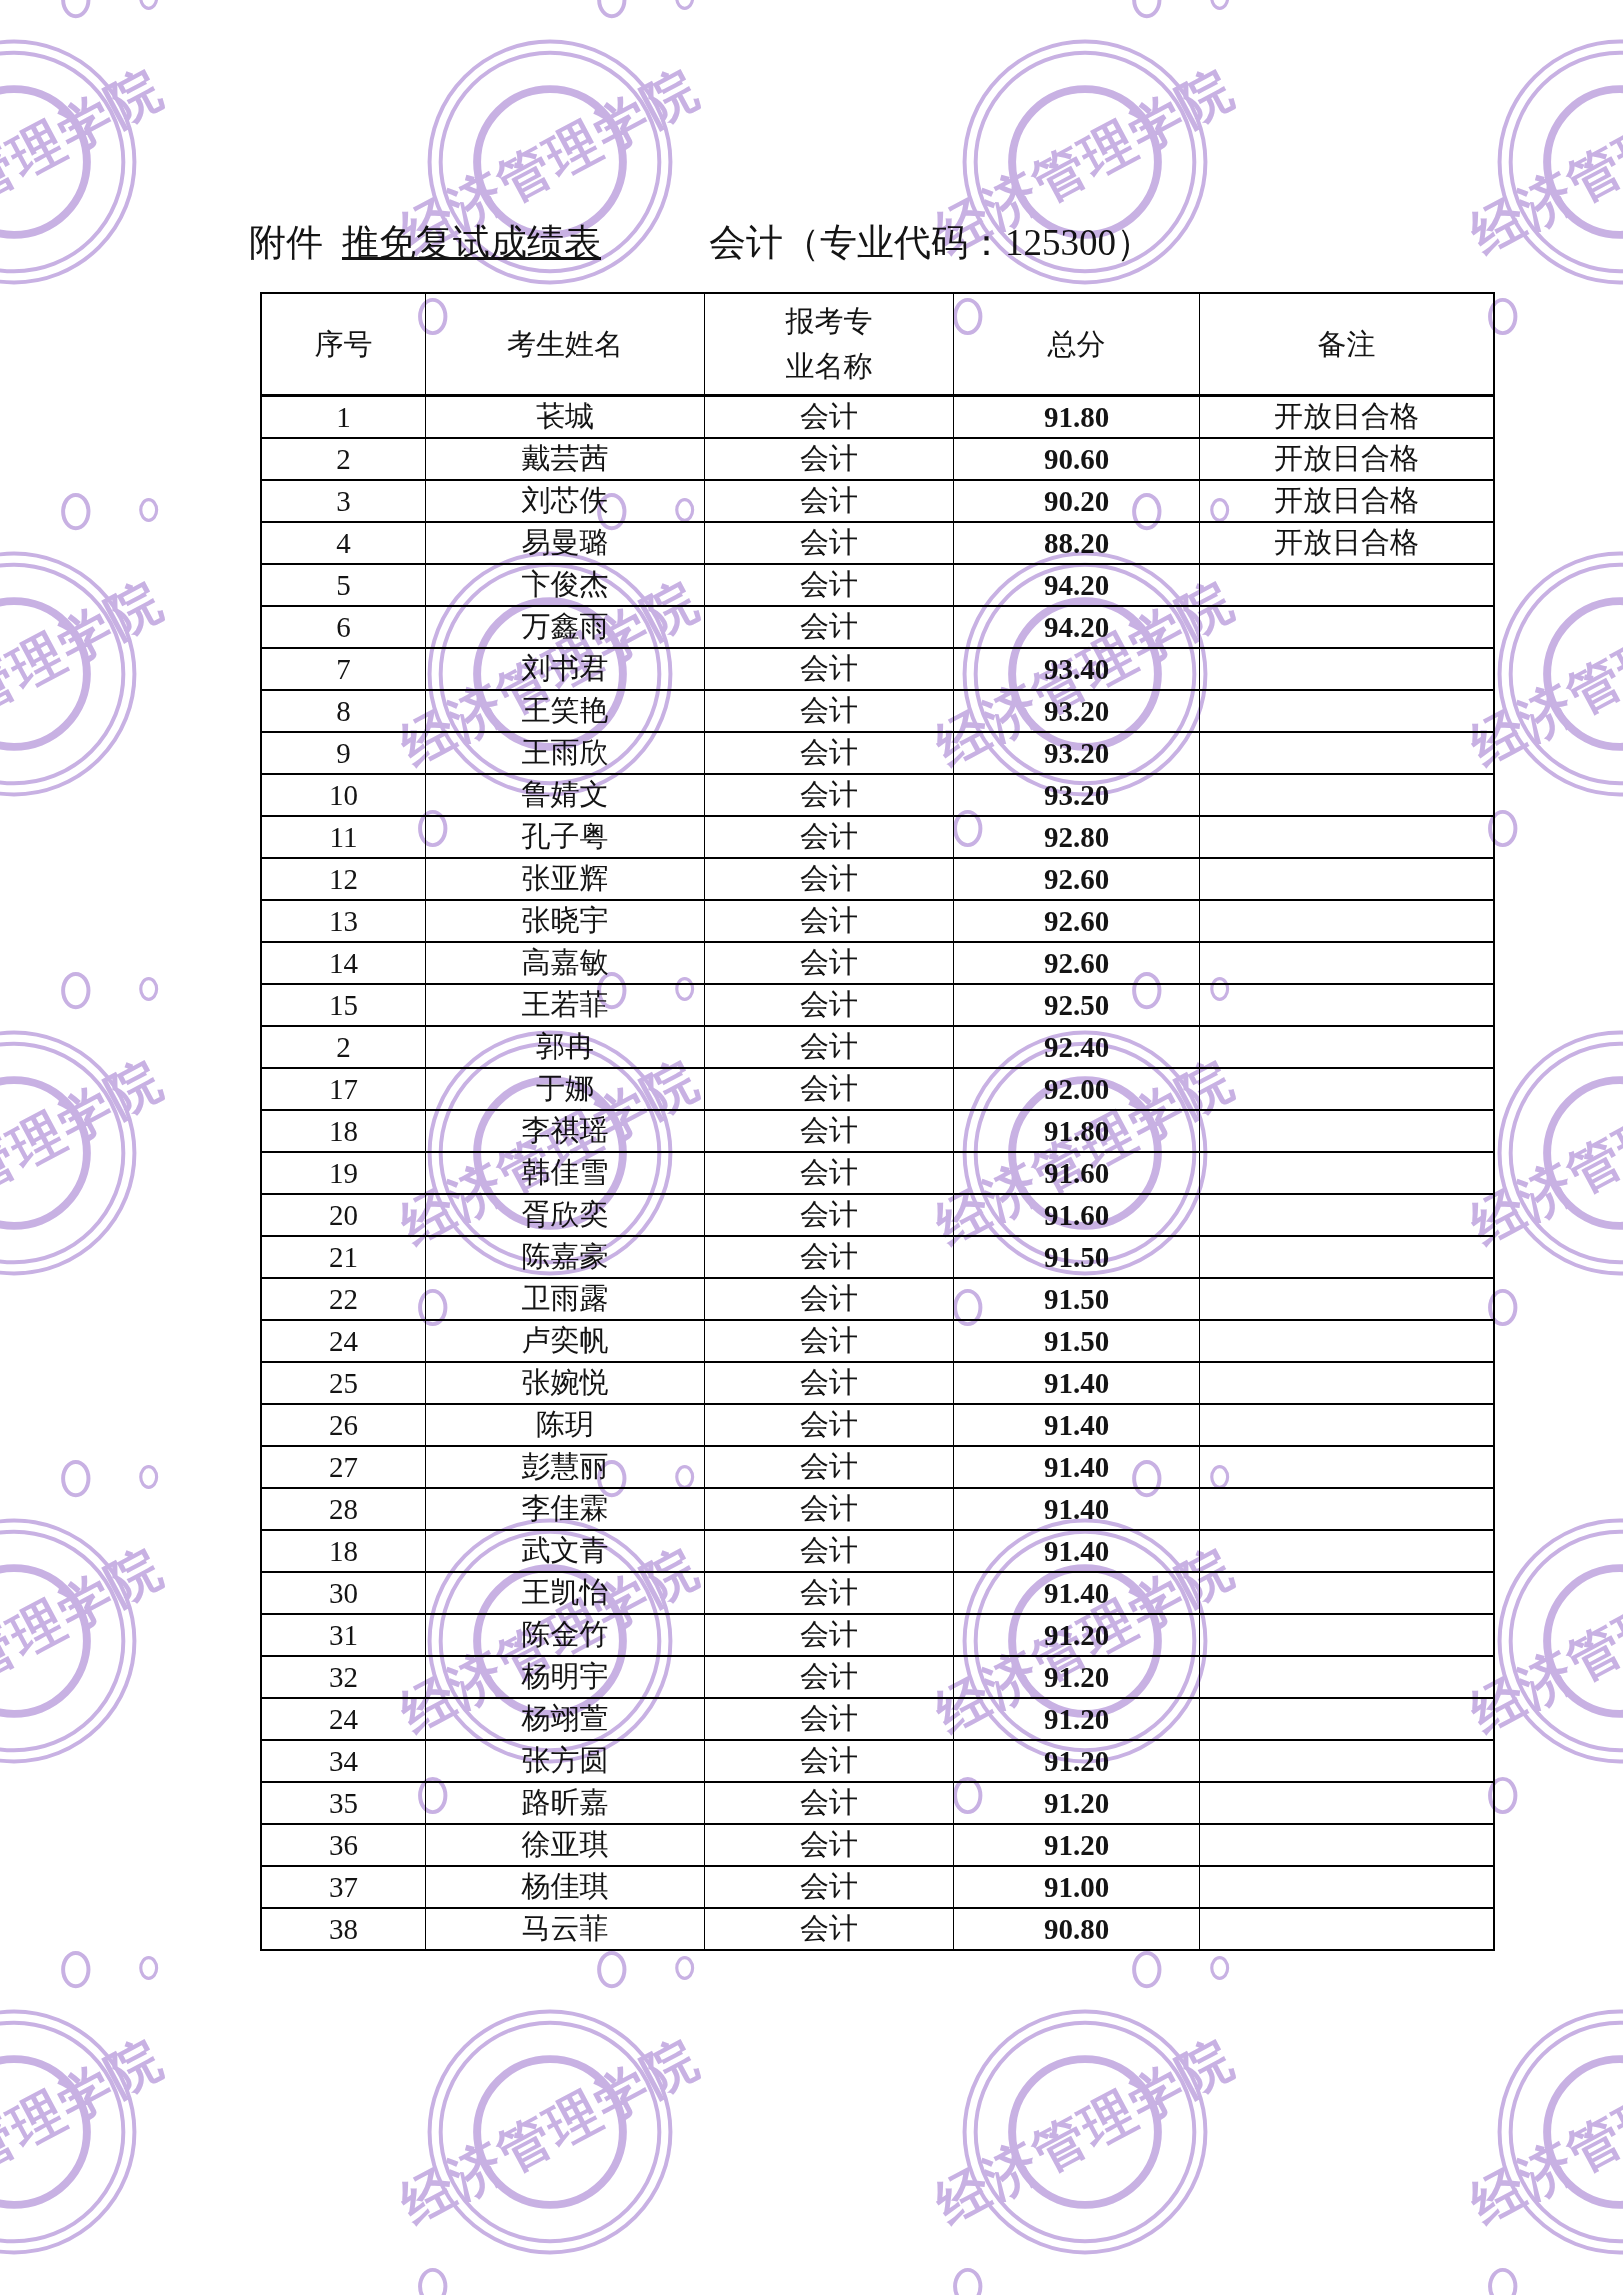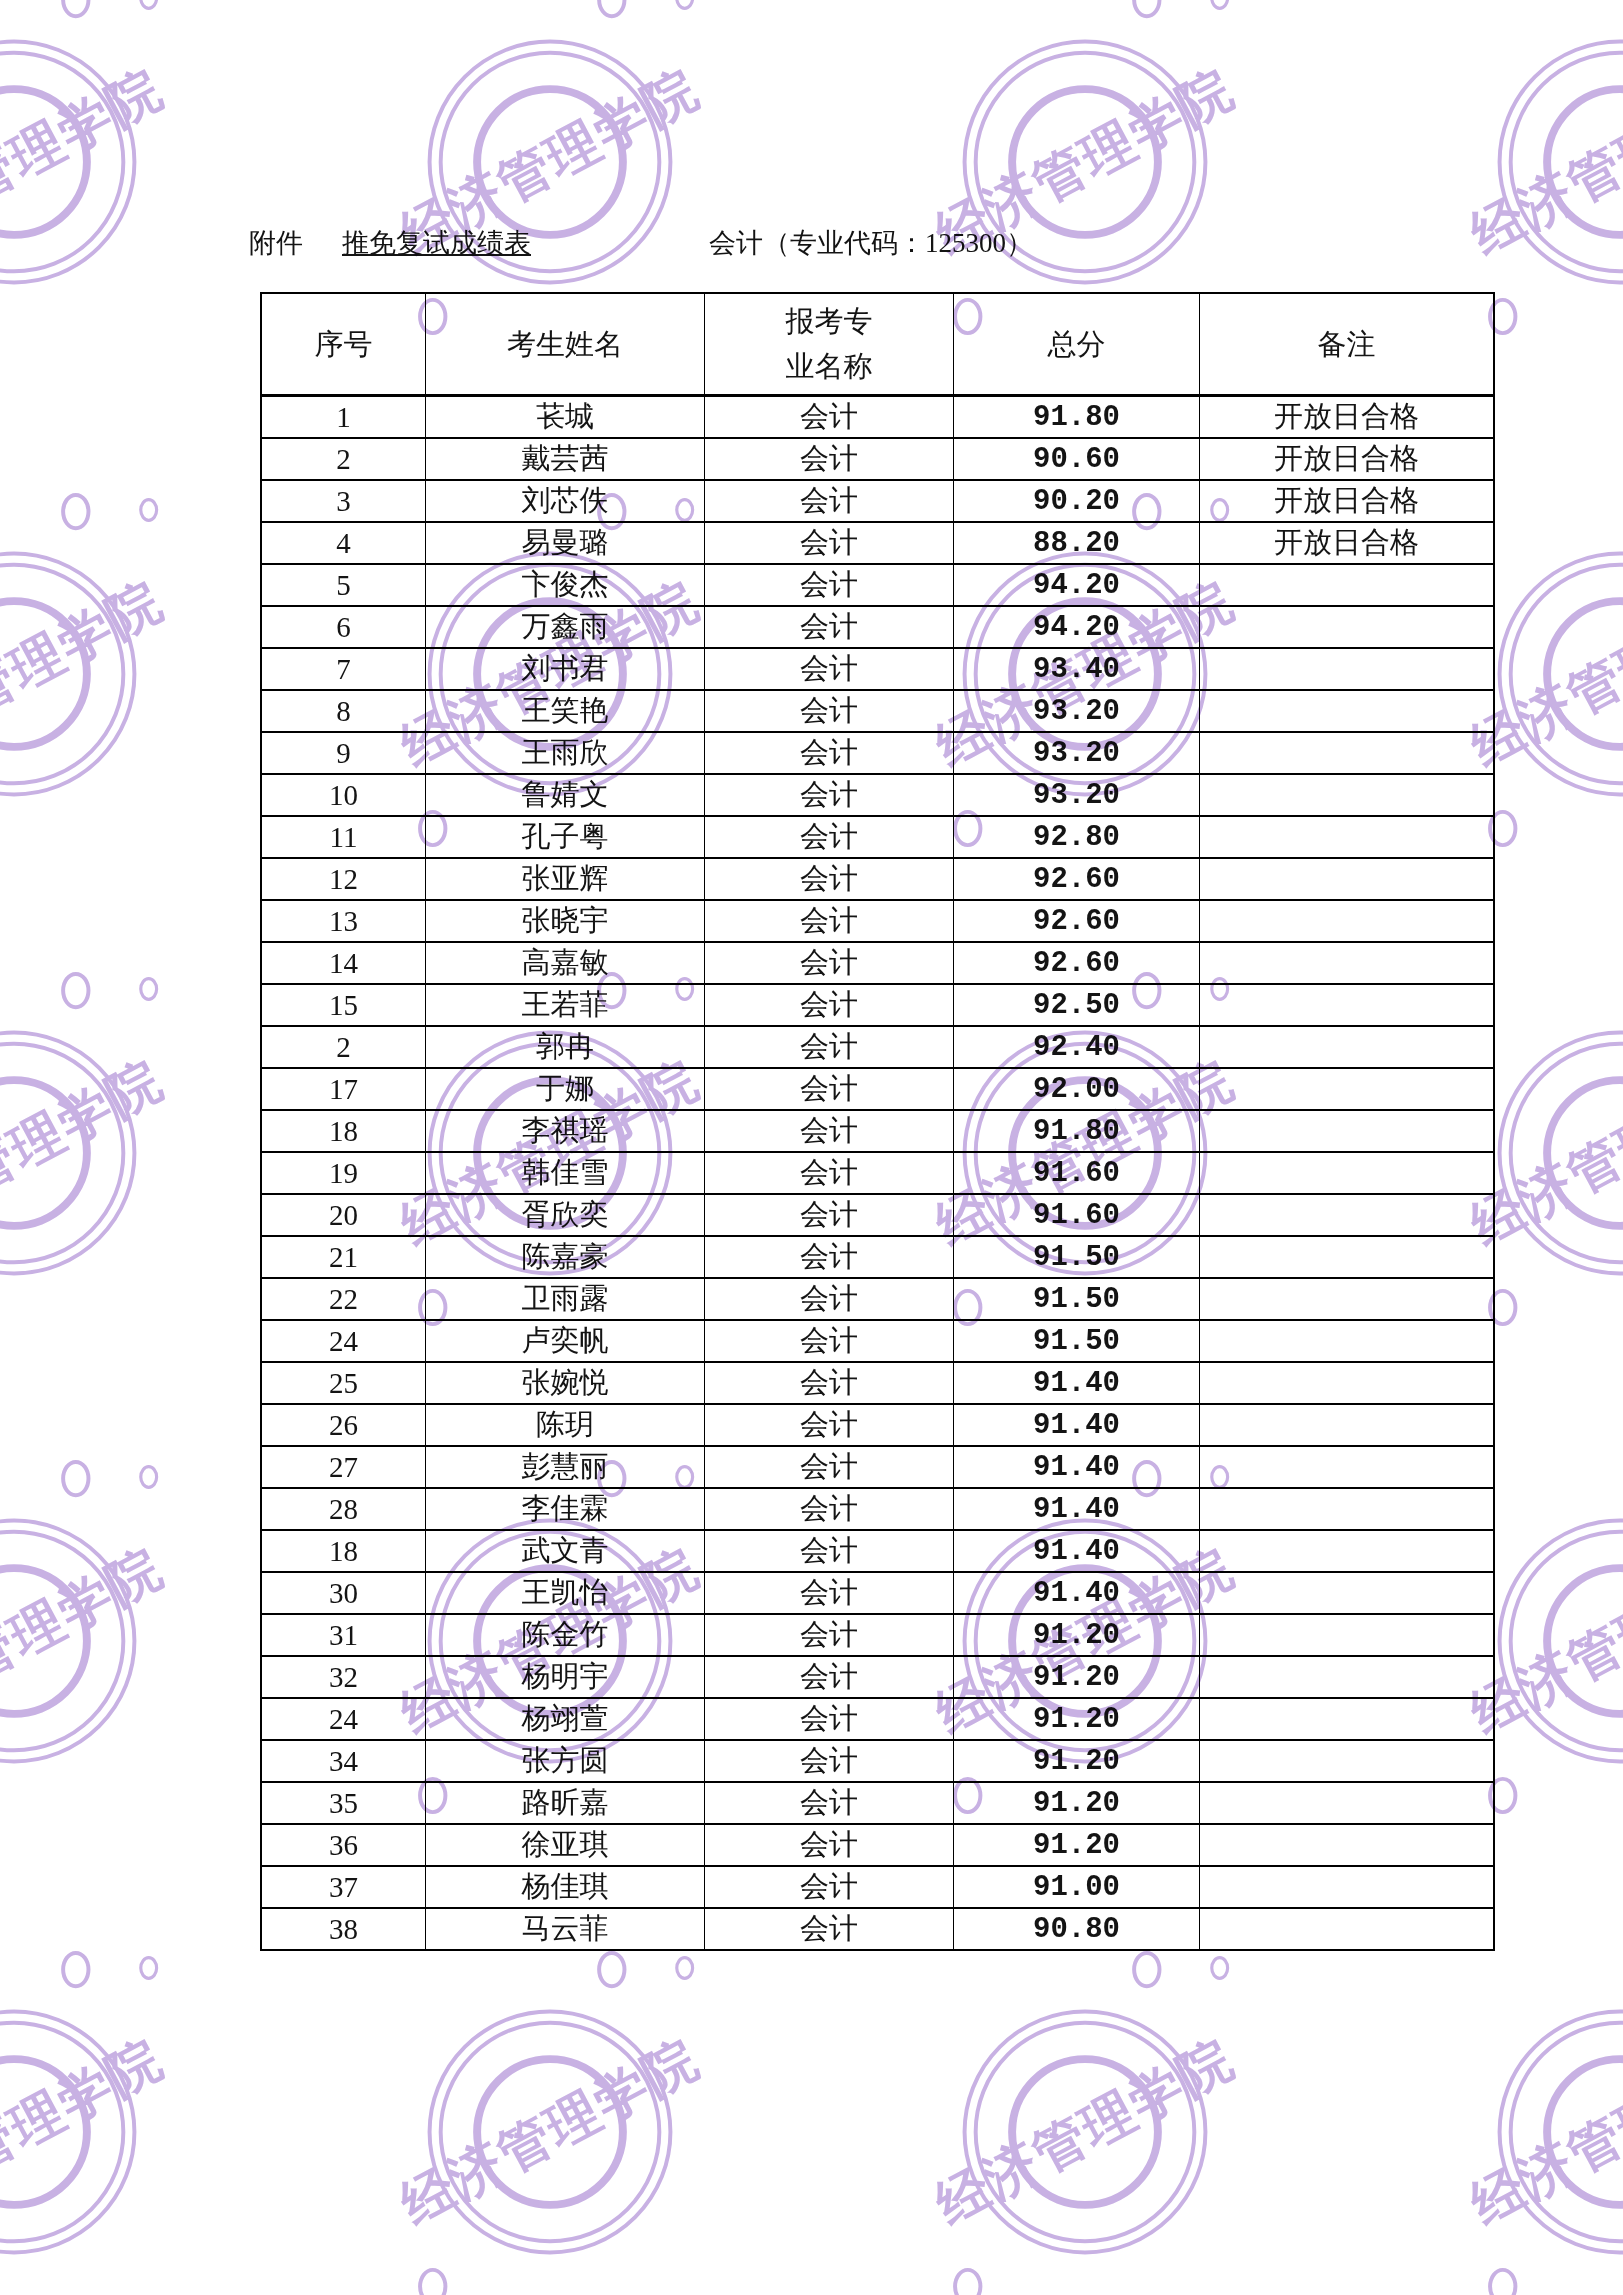--- a/index.html
+++ b/index.html
@@ -4,21 +4,21 @@
 <style>
   html,body{margin:0;padding:0;}
   body{
     width:1623px;height:2295px;
     background:#ffffff;
     position:relative;
     overflow:hidden;
     font-family:"Liberation Serif","DejaVu Serif",serif;
     color:#141414;
   }
-  .header-line{position:absolute;top:224px;left:0;width:1623px;height:38px;font-size:27px;line-height:38px;white-space:nowrap;}
+  .header-line{position:absolute;top:224px;left:0;width:1623px;height:38px;font-size:37px;line-height:38px;white-space:nowrap;}
   .header-line .attachment{position:absolute;left:249px;}
   .header-line .doc-title{position:absolute;left:342px;text-decoration:underline;}
   .header-line .program{position:absolute;left:709px;}
 
   table.score-table{
     position:absolute;left:240px;top:292px;
     width:1228px;
     border-collapse:collapse;
     table-layout:fixed;
     border:2.4px solid #000;
@@ -38,21 +38,21 @@
     height:100px;
     font-size:29px;
     font-weight:normal;
     white-space:pre-line;
     line-height:1.55;
     border-bottom:3.2px solid #000;
   }
   .score-table tbody td{height:39px;font-size:29px;}
   .col0{width:163px;} .col1{width:278px;} .col2{width:248px;} .col3{width:245px;} .col4{width:293px;}
   td.num{font-family:"Liberation Serif","DejaVu Serif",serif;font-size:28.5px;}
-  td.score{font-family:Liberation Mono, monospace;font-weight:bold;font-size:27px;letter-spacing:0px;}
+  td.score{font-family:Liberation Serif, serif;font-weight:bold;font-size:27px;letter-spacing:0px;}
   td.name,td.major,td.remark{font-size:28.5px;}
   td.remark{font-size:28px;}
 
   .watermark-layer{
     position:absolute;inset:0;
     pointer-events:none;
     mix-blend-mode:multiply;
     z-index:10;
   }
   .watermark-layer svg{position:absolute;overflow:visible;}

